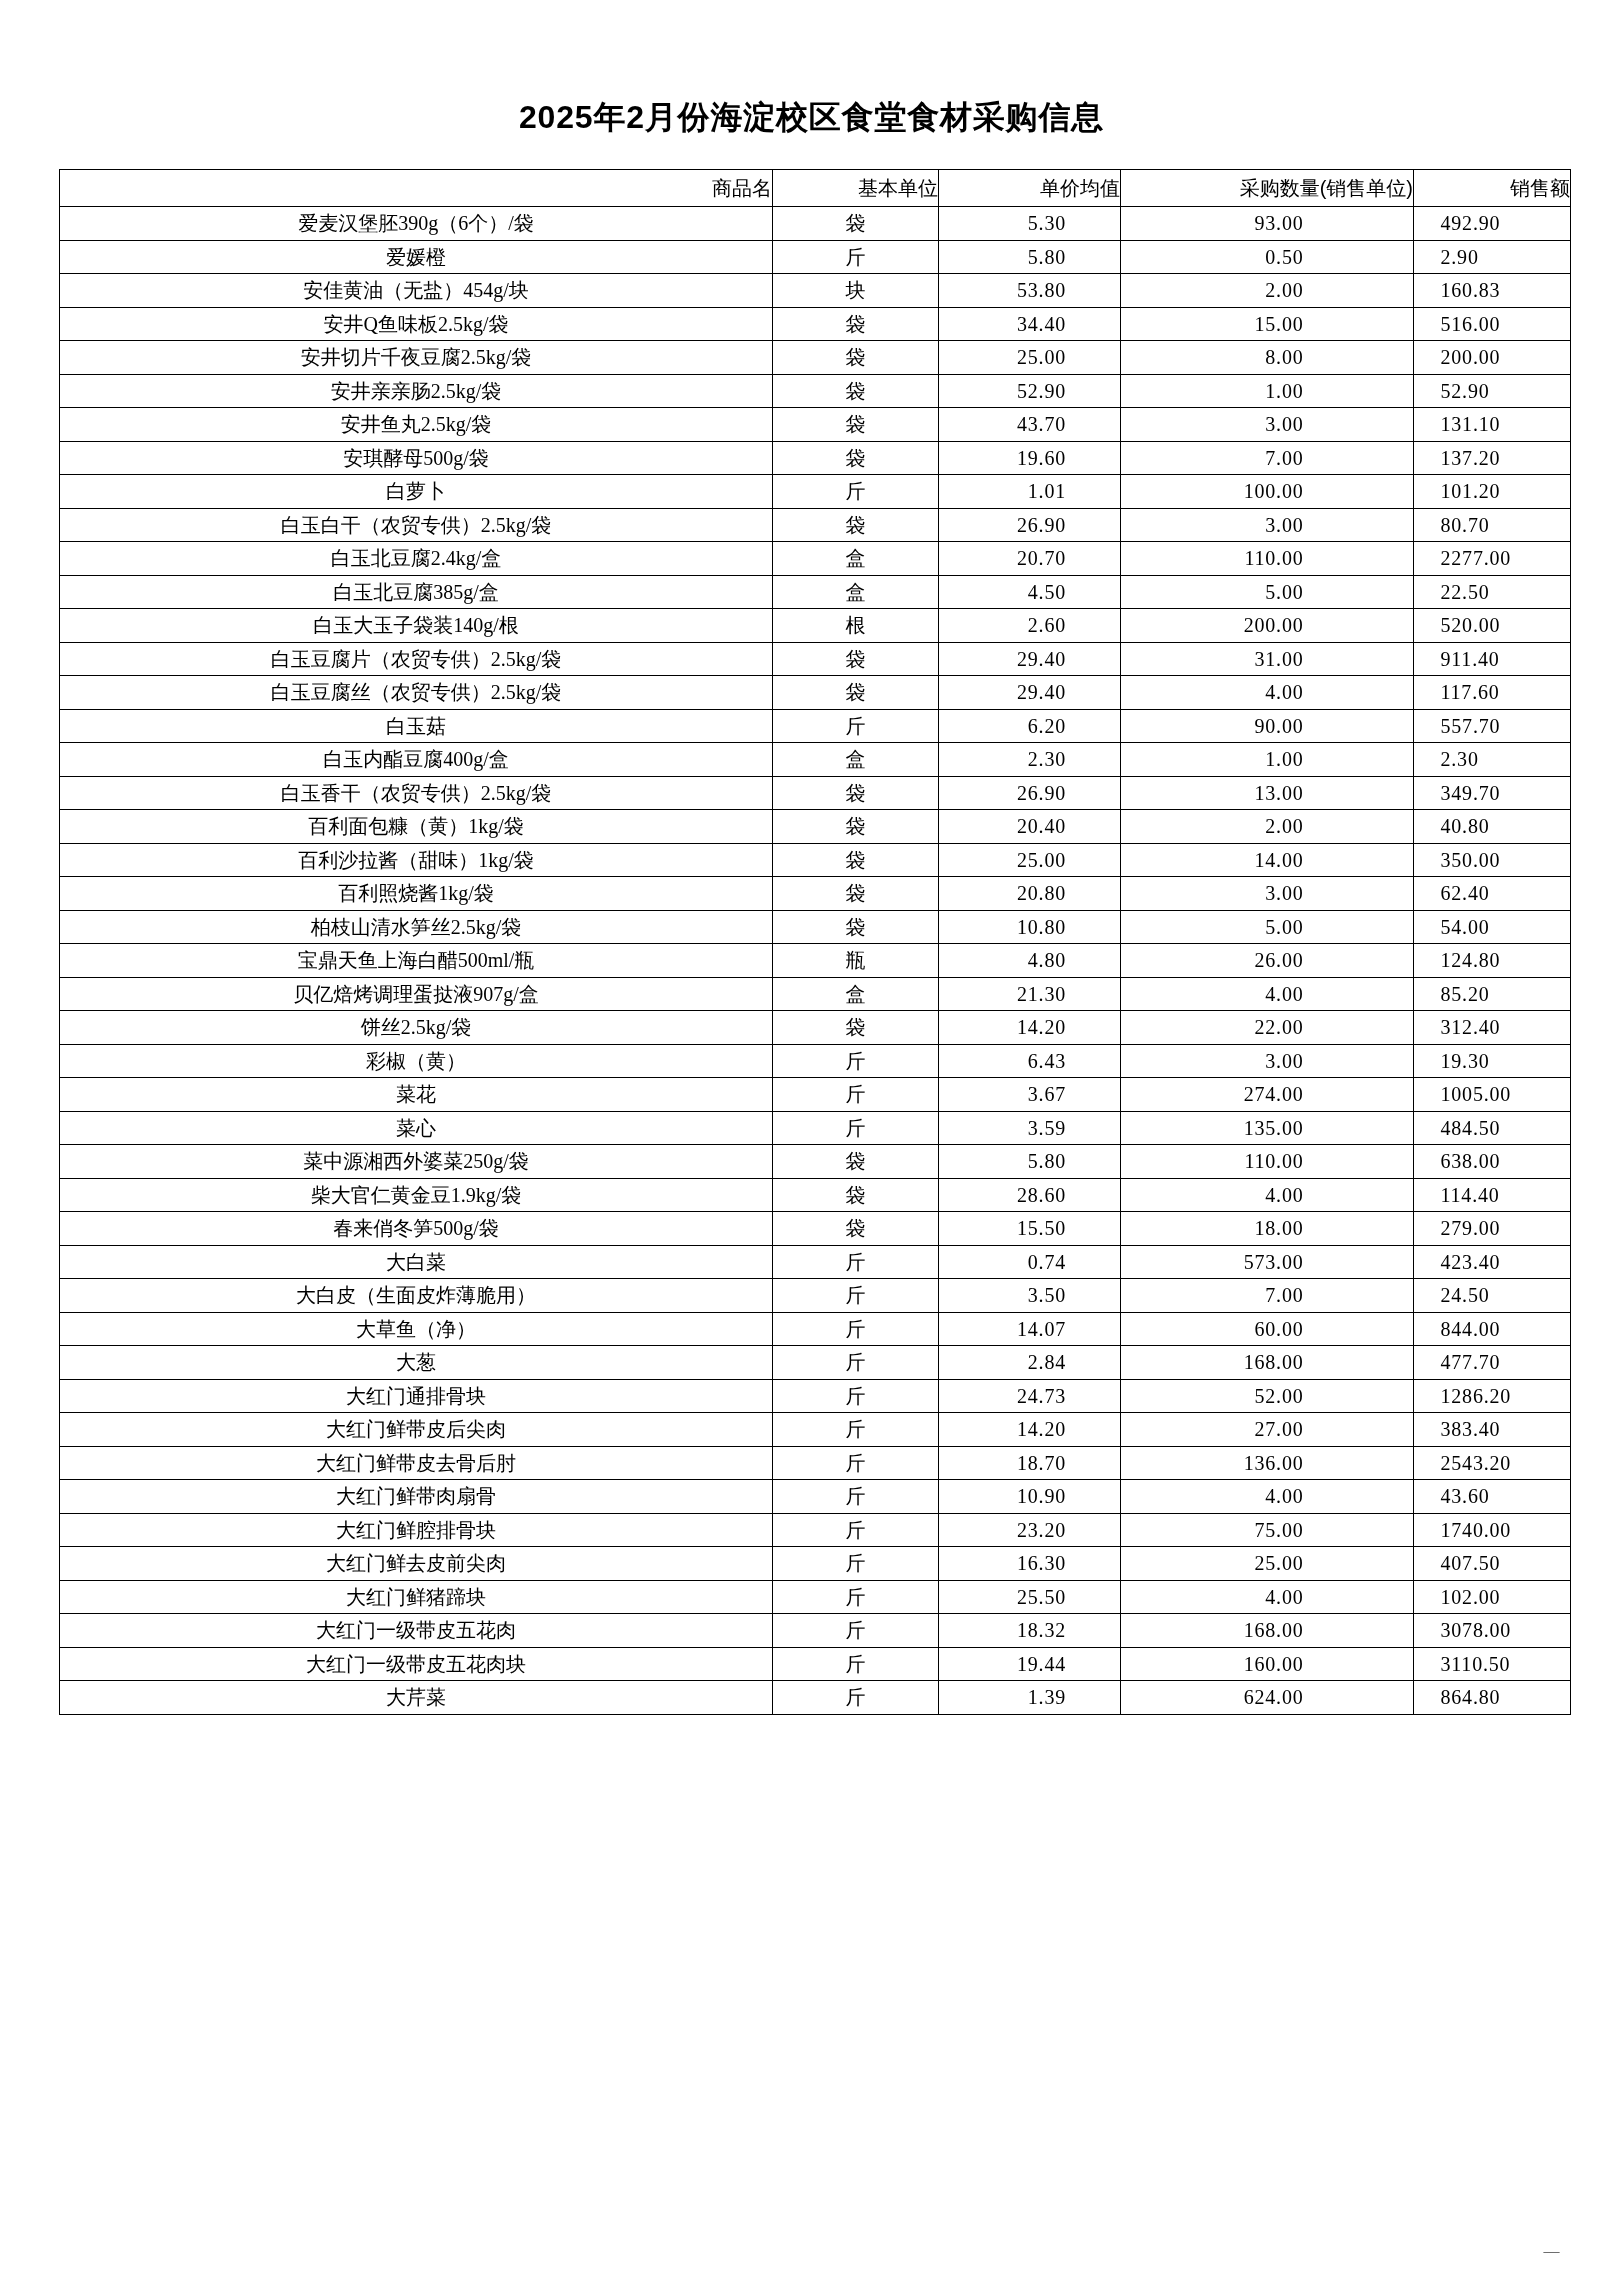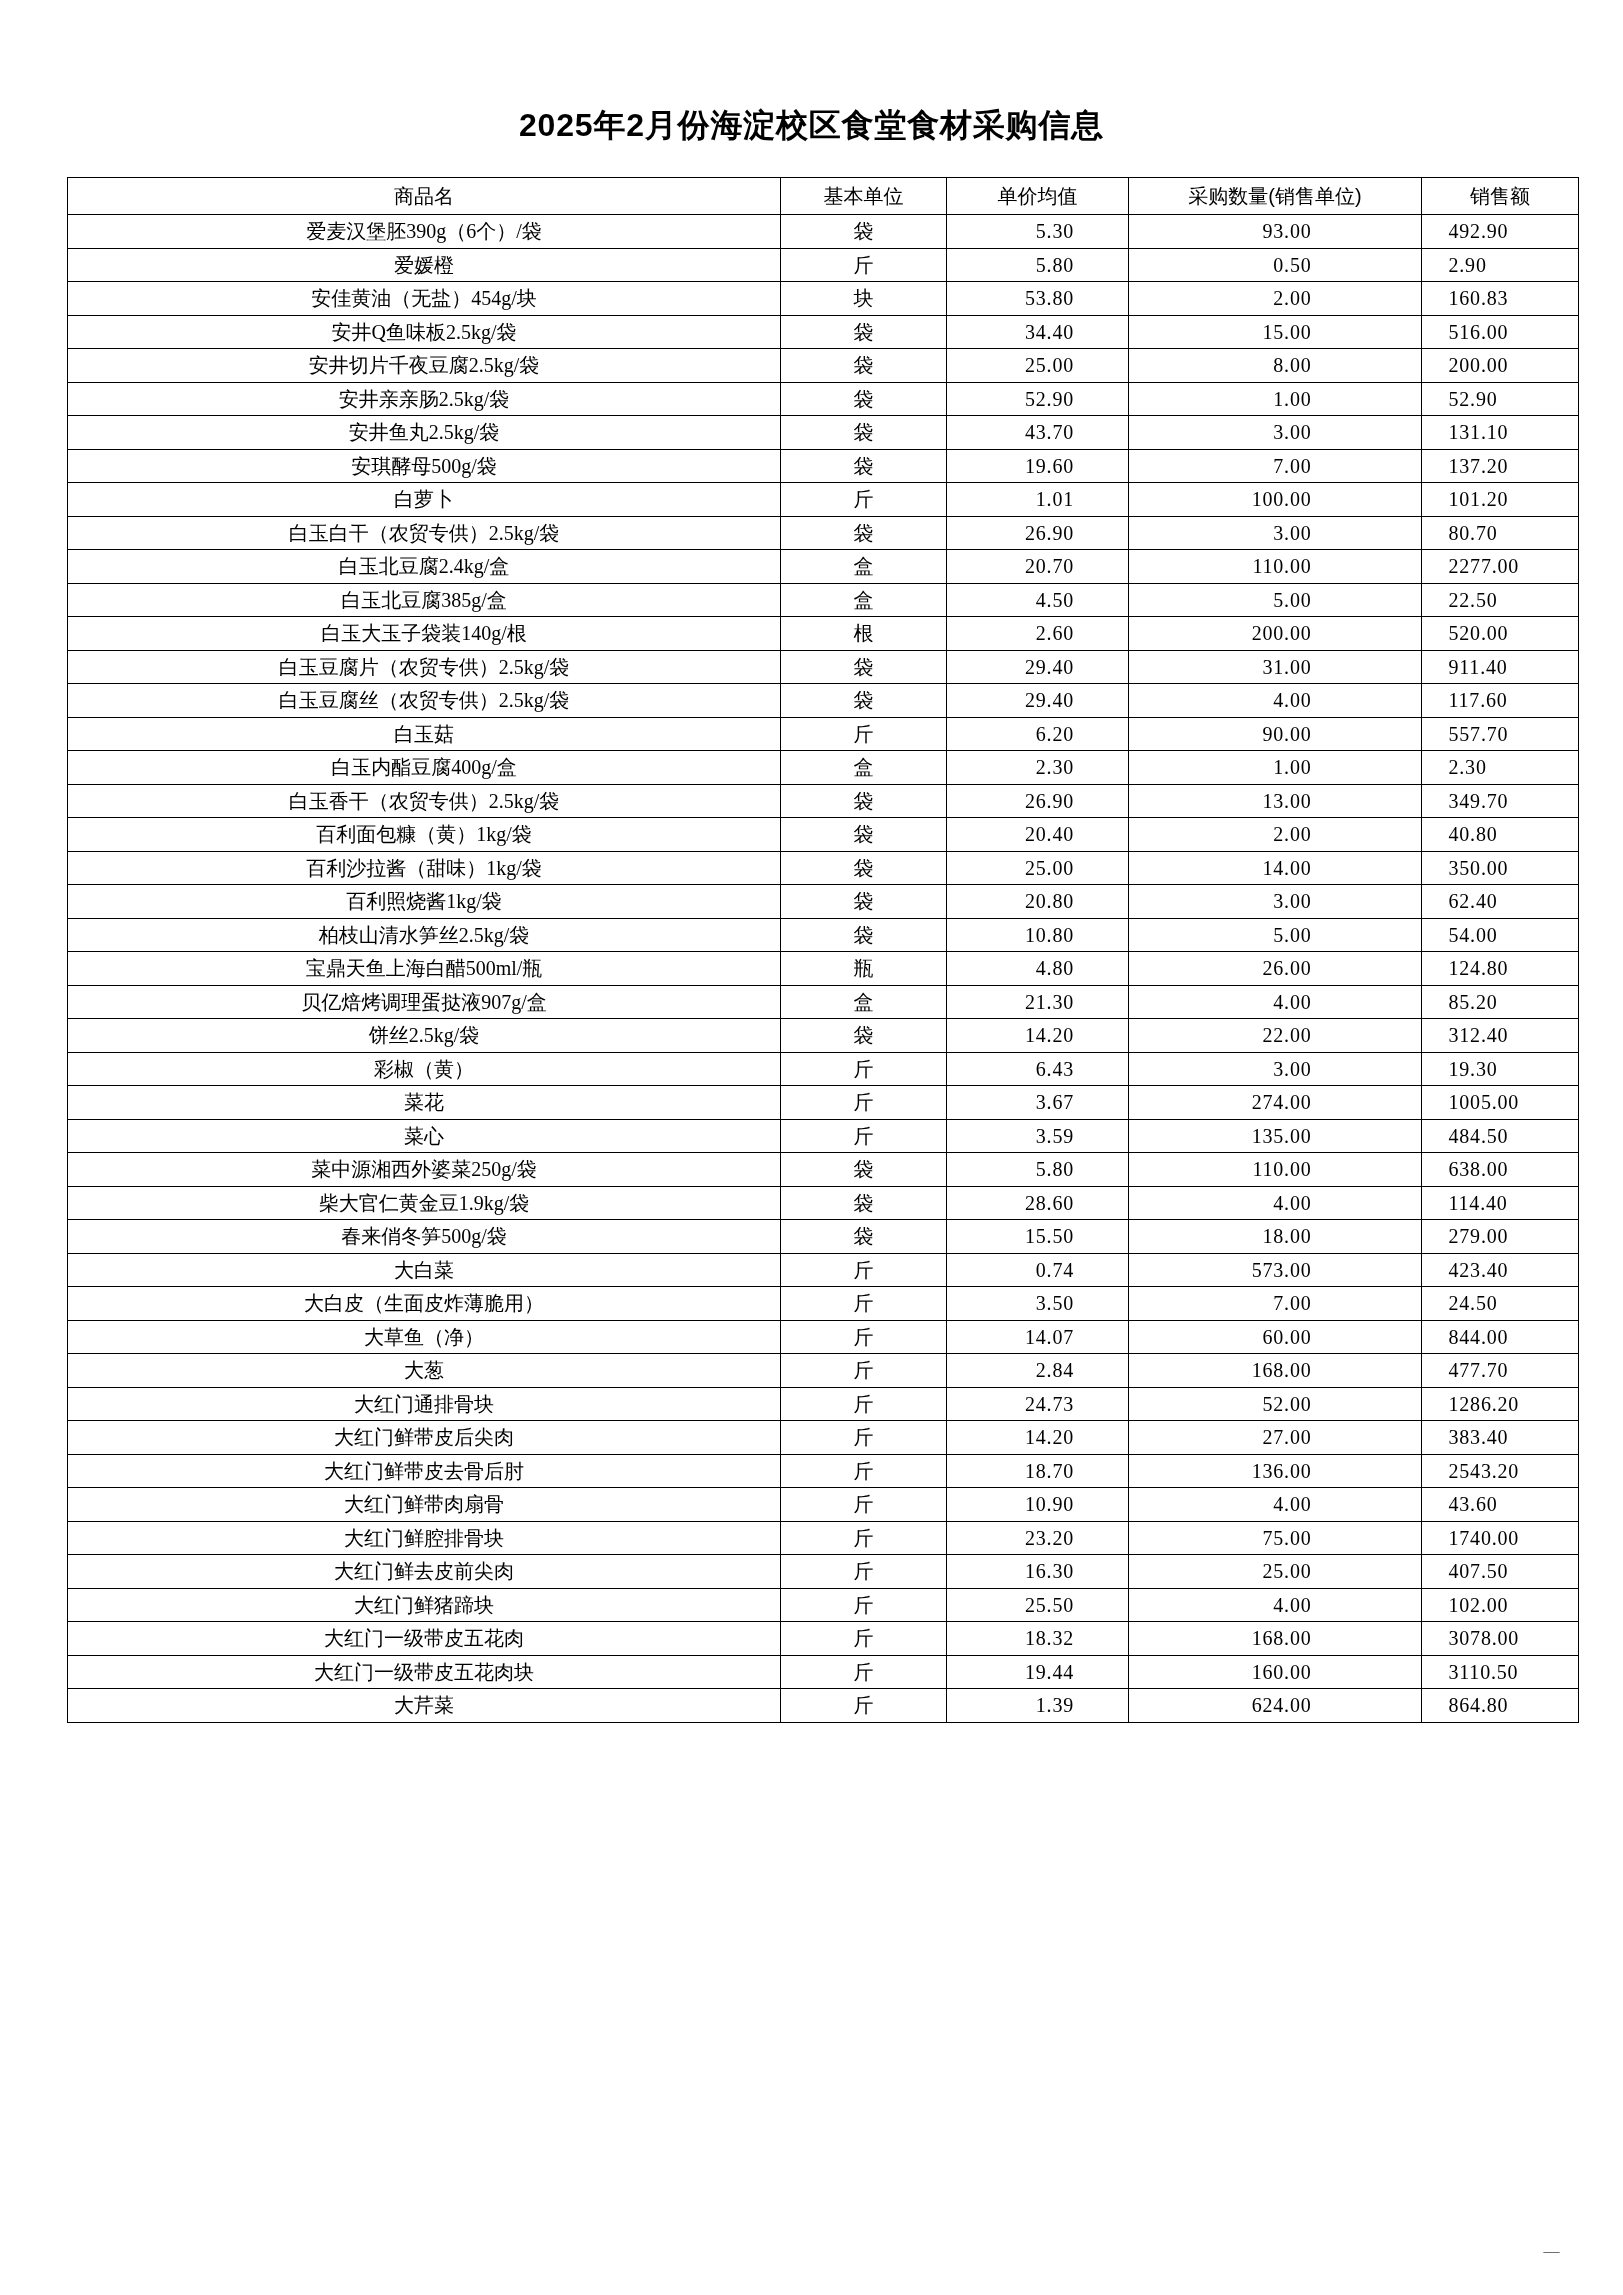--- a/index.html
+++ b/index.html
@@ -12,21 +12,21 @@
     height: 2295px;
     font-family: "Liberation Serif", serif;
     color: #000000;
     overflow: hidden;
   }
   .page {
     position: relative;
     width: 1623px;
     height: 2295px;
     box-sizing: border-box;
-    padding: 12px;
+    padding: 4px;
   }
   .doc-title {
     text-align: center;
     font-family: "Liberation Sans", sans-serif;
     font-weight: bold;
     font-size: 32px;
     letter-spacing: 0.8px;
     margin: 0;
     padding-top: 94px;
     padding-bottom: 0;
@@ -51,21 +51,21 @@
     border: 0.8px solid #000000;
     padding: 0;
     height: 32.5px;
     line-height: 32.5px;
     font-weight: normal;
     font-size: 20px;
     white-space: nowrap;
     overflow: hidden;
   }
   table.grid thead th {
-    text-align: center;
+    text-align: right;
     font-family: "Liberation Sans", sans-serif;
     font-size: 20px;
     height: 36px;
     line-height: 36px;
   }
   td.name {
     text-align: center;
     font-family: "Liberation Serif", serif;
   }
   td.unit {

